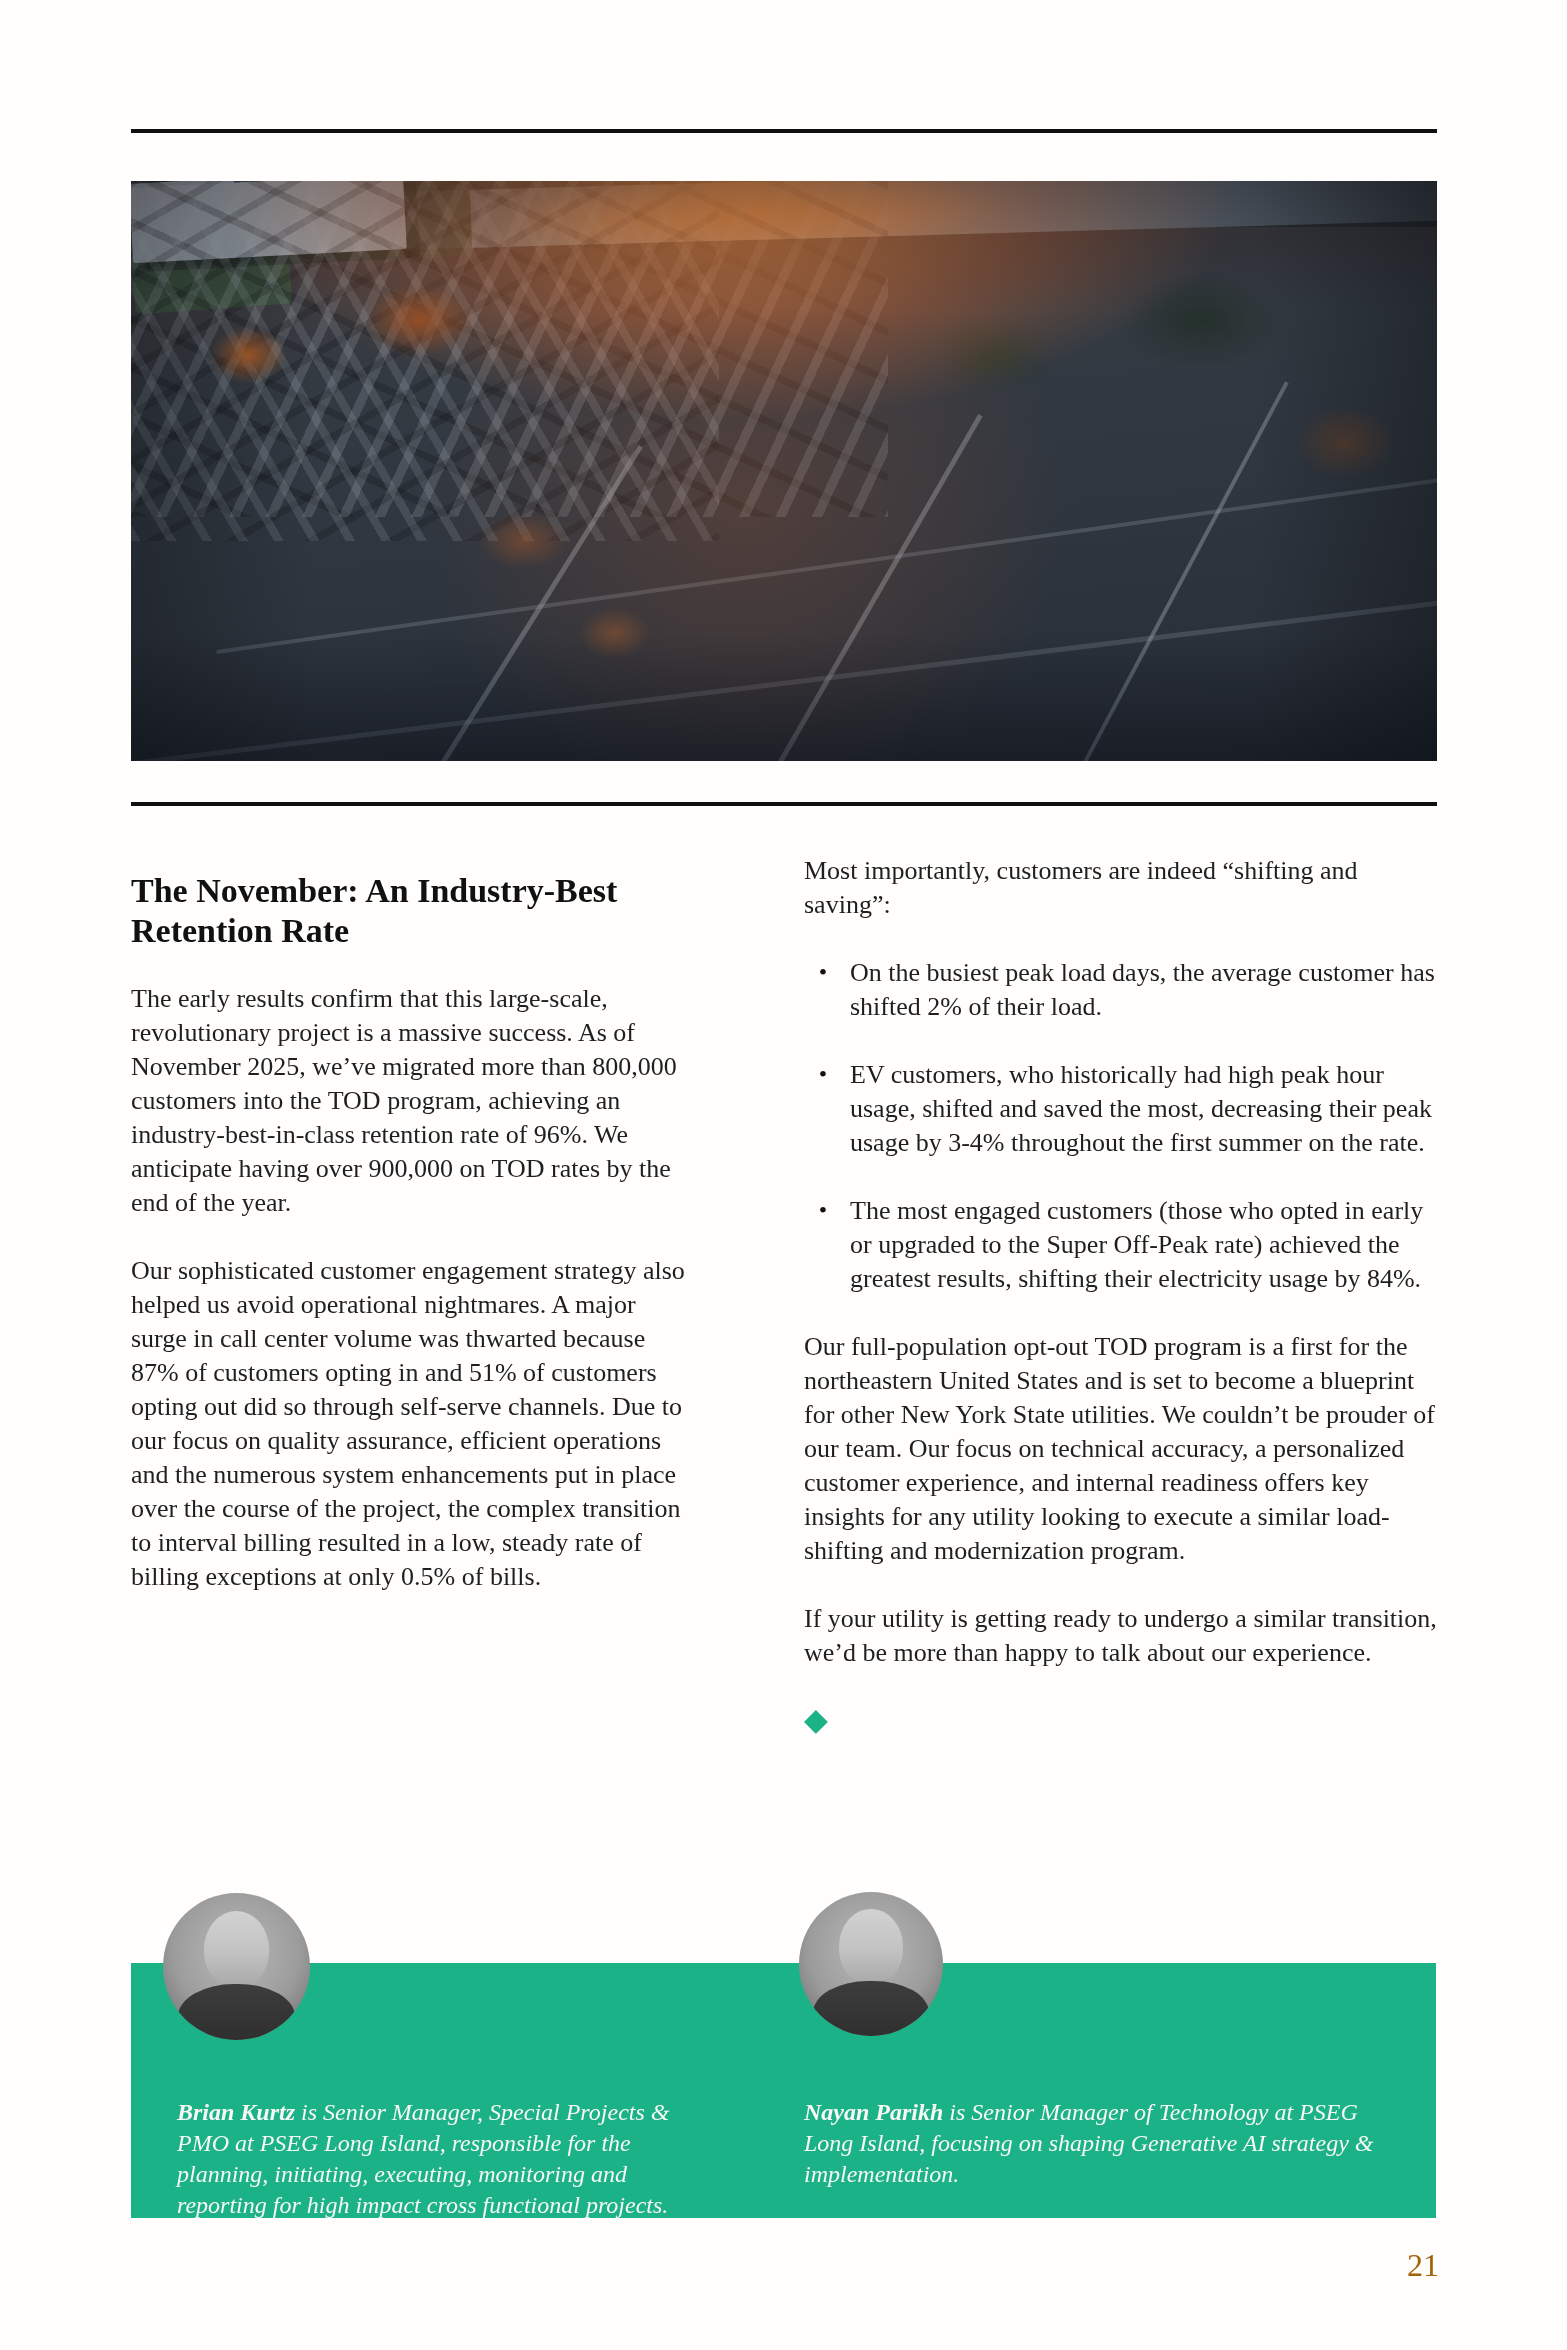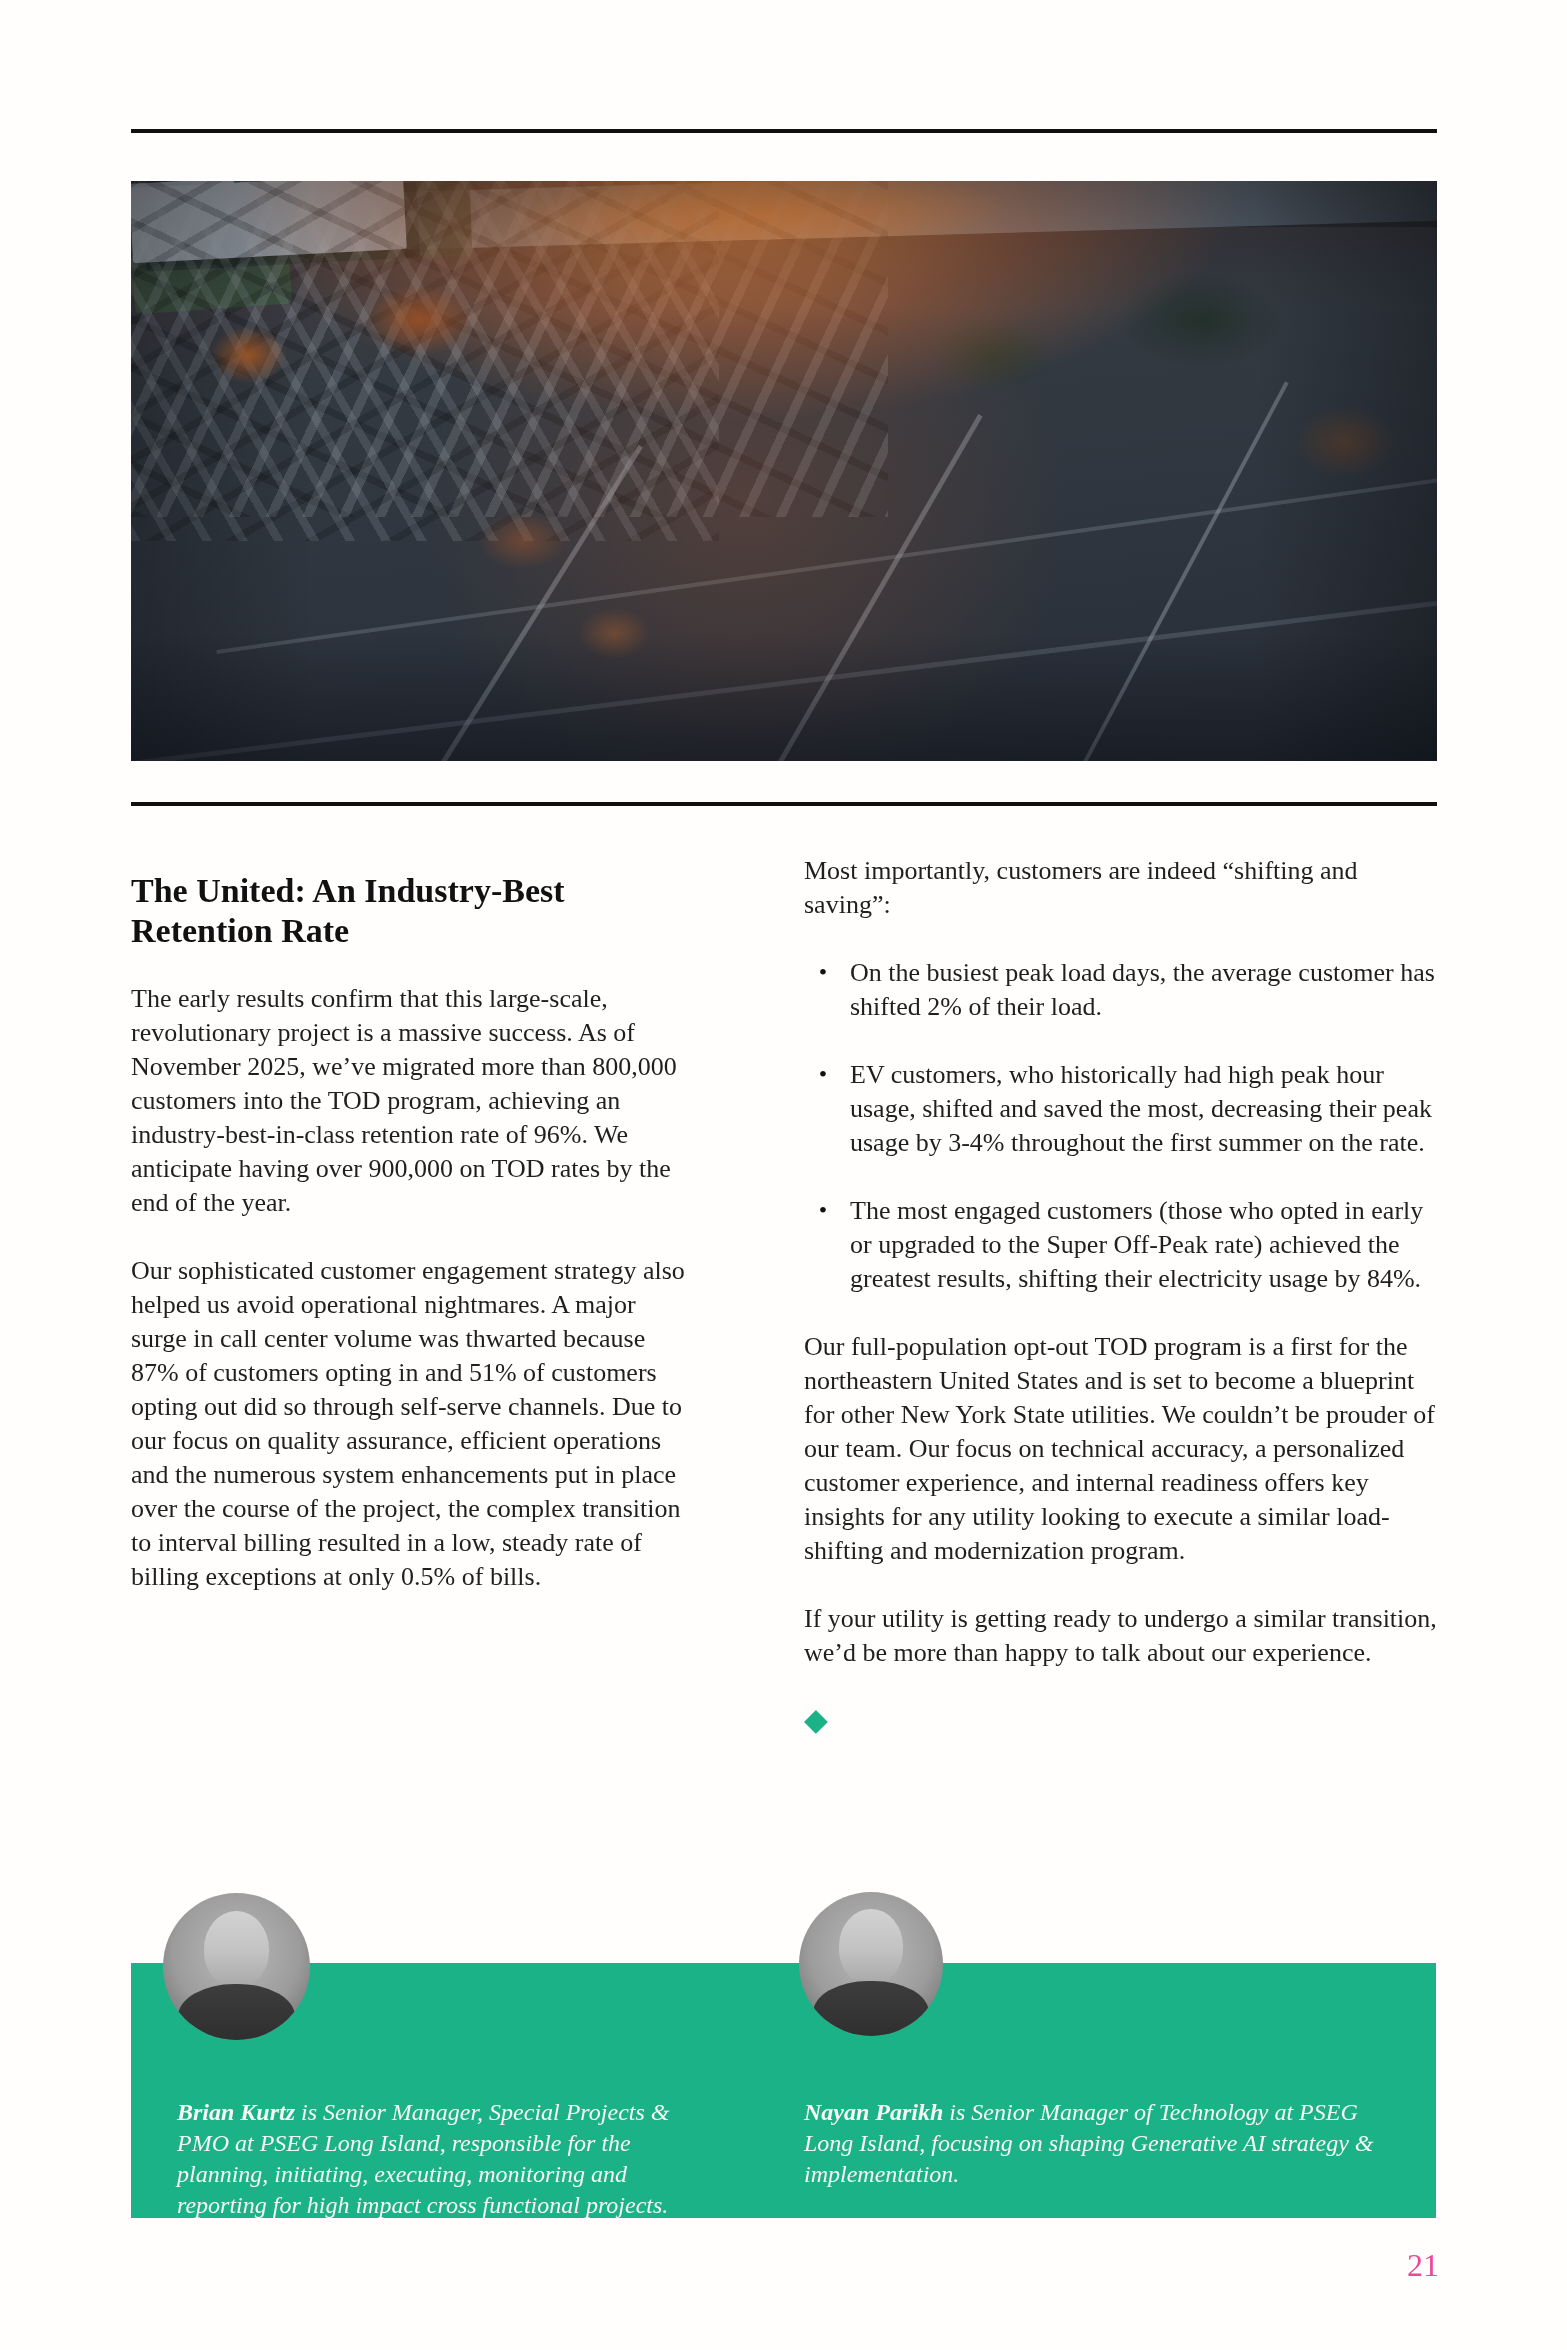--- a/index.html
+++ b/index.html
@@ -73,21 +73,21 @@
       background:linear-gradient(180deg,#d2d2d2 0%, #c2c2c2 55%, #a8a8a8 100%);}
   .avatar::after{content:"";position:absolute;left:10%;top:62%;width:80%;height:46%;border-radius:48% 48% 0 0;
       background:linear-gradient(180deg,#3d3d3d,#2c2c2c);}
   .avatar-l{left:32px;top:-70px;width:147px;height:147px;}
   .avatar-r{left:668px;top:-71px;width:144px;height:144px;}
   .bio-text{position:absolute;top:94px;font-style:italic;font-size:24px;line-height:31px;color:#f7f8f4;margin-top:40px;}
   .bio-text strong{font-weight:bold;}
   .bio-text-l{left:46px;width:537px;}
   .bio-text-r{left:673px;width:592px;}
 
-  .page-number{position:absolute;right:129px;top:2247px;font-size:32px;color:#ec4899;}
+  .page-number{position:absolute;right:129px;top:2247px;font-size:32px;color:#a16207;}
 </style>
 </head>
 <body>
 
 <div class="page">
 
   <div class="rule top-rule"></div>
 
   <figure class="photo">
     <div class="layer ph-shore"></div>
@@ -106,21 +106,21 @@
     <div class="street st5"></div>
     <div class="layer ph-trees"></div>
     <div class="layer ph-glow"></div>
     <div class="layer ph-vignette"></div>
   </figure>
 
   <div class="rule mid-rule"></div>
 
   <section class="col col-left">
     <h2>
-      <span>The United: An Industry-Best</span>
+      <span>The November: An Industry-Best</span>
       <span>Retention Rate</span>
     </h2>
     <p>The early results confirm that this large-scale, revolutionary project is a massive success. As of November 2025, we’ve migrated more than 800,000 customers into the TOD program, achieving an industry-best-in-class retention rate of 96%. We anticipate having over 900,000 on TOD rates by the end of the year.</p>
     <p>Our sophisticated customer engagement strategy also helped us avoid operational nightmares. A major surge in call center volume was thwarted because 87% of customers opting in and 51% of customers opting out did so through self-serve channels. Due to our focus on quality assurance, efficient operations and the numerous system enhancements put in place over the course of the project, the complex transition to interval billing resulted in a low, steady rate of billing exceptions at only 0.5% of bills.</p>
   </section>
 
   <section class="col col-right">
     <p>Most importantly, customers are indeed “shifting and saving”:</p>
     <ul class="points">
       <li>

